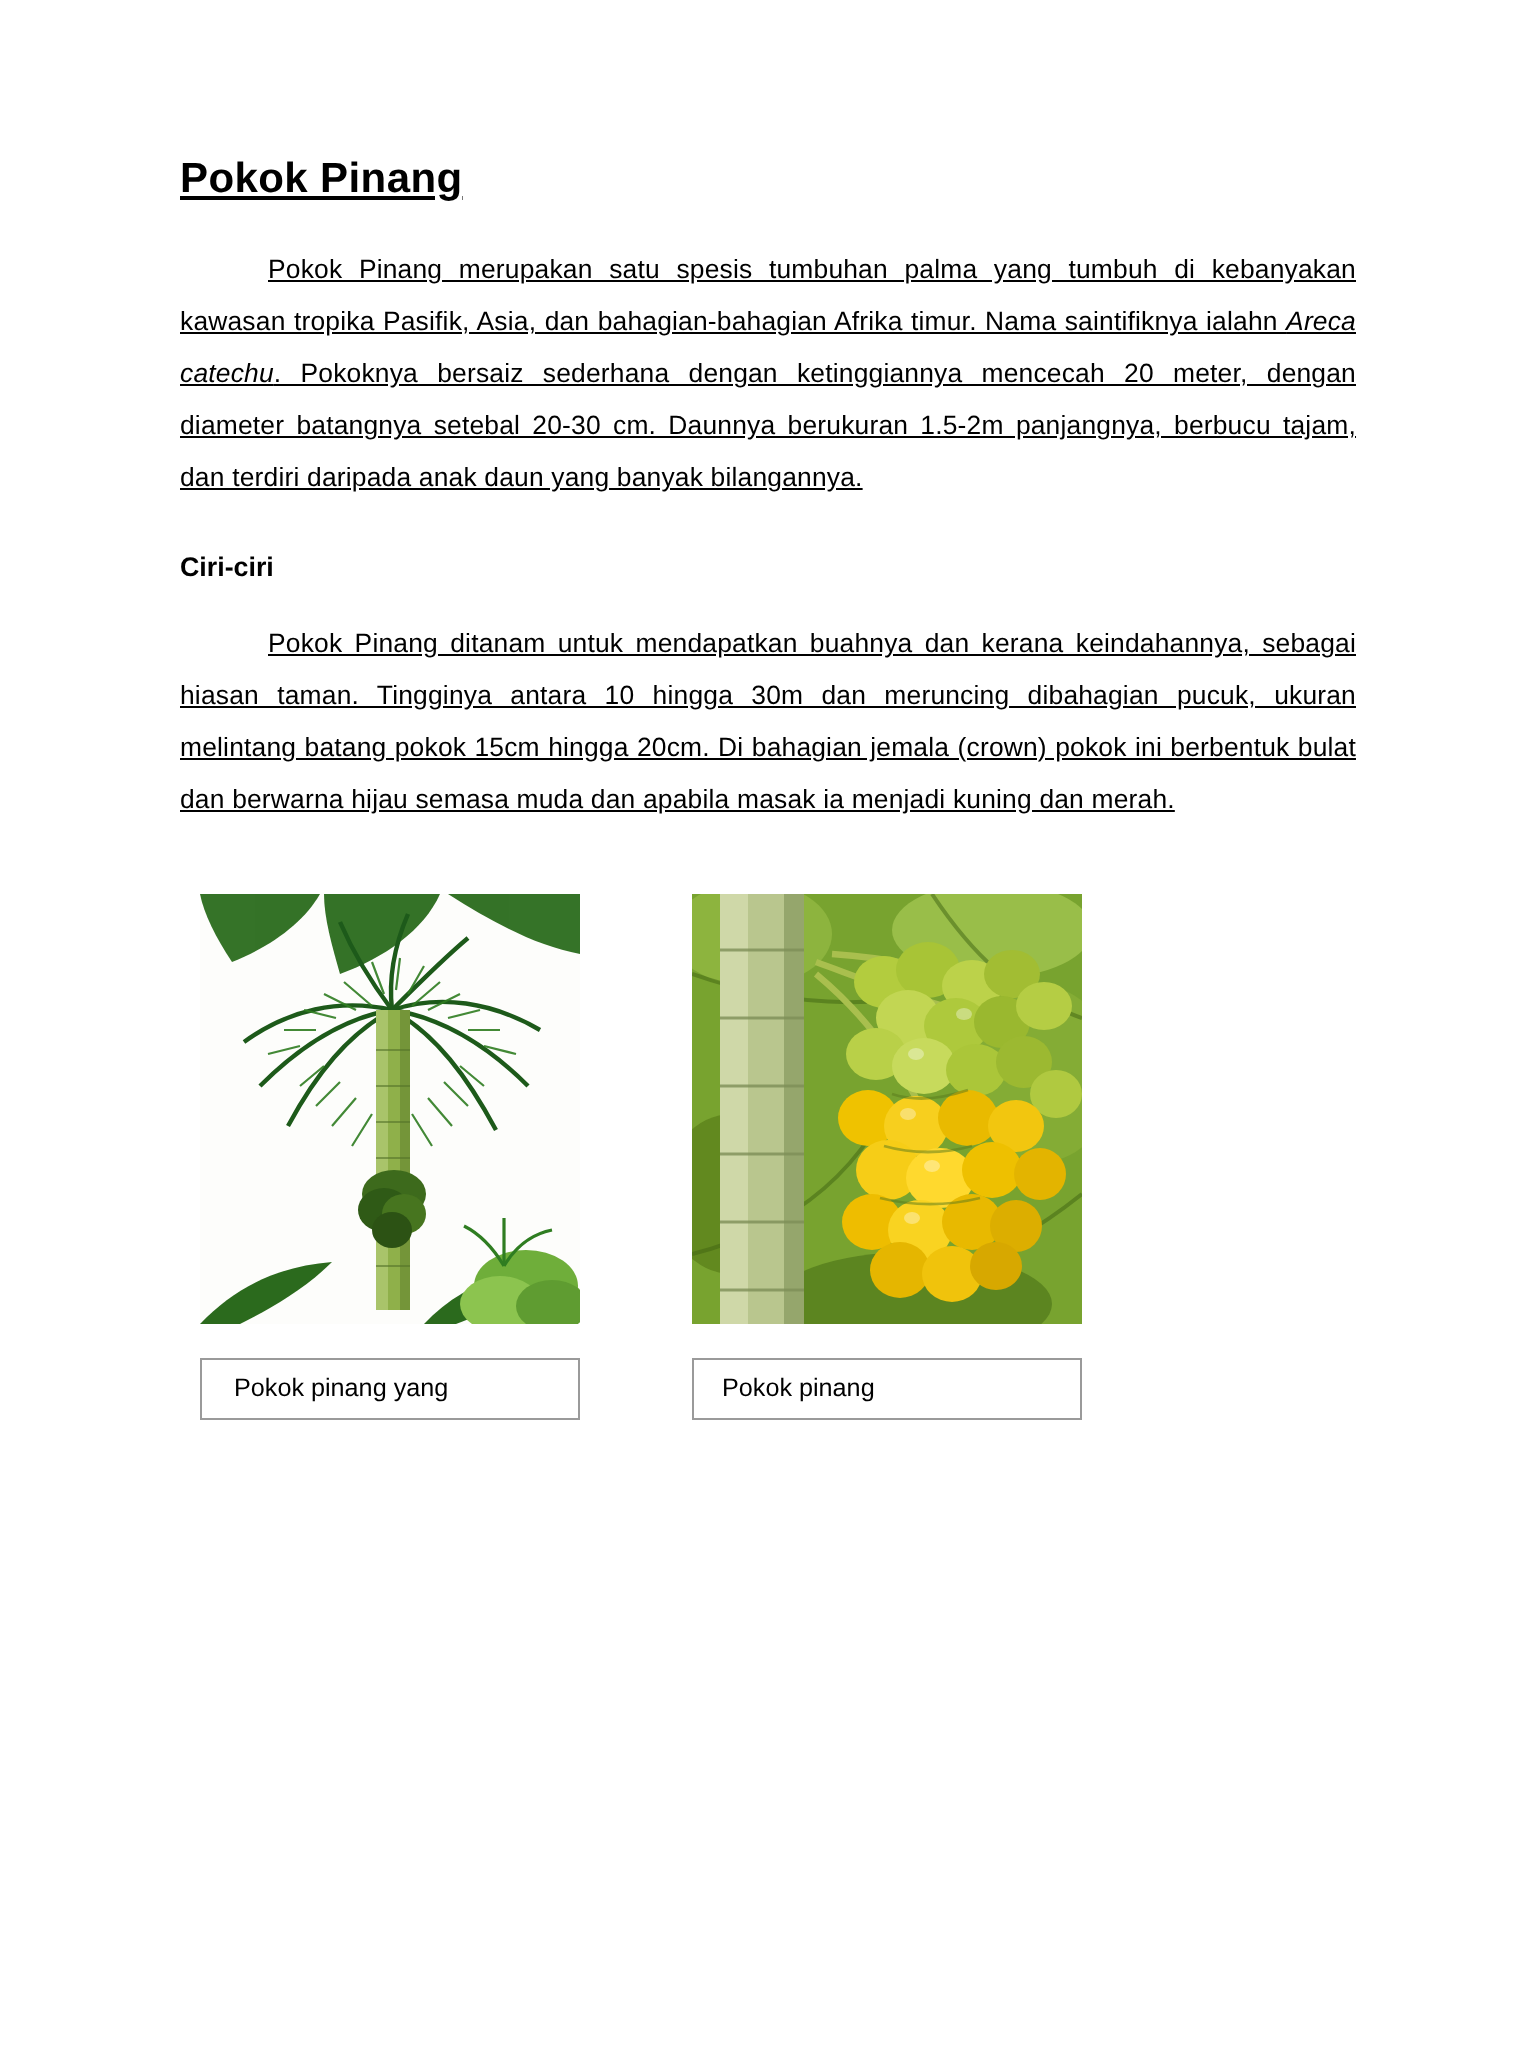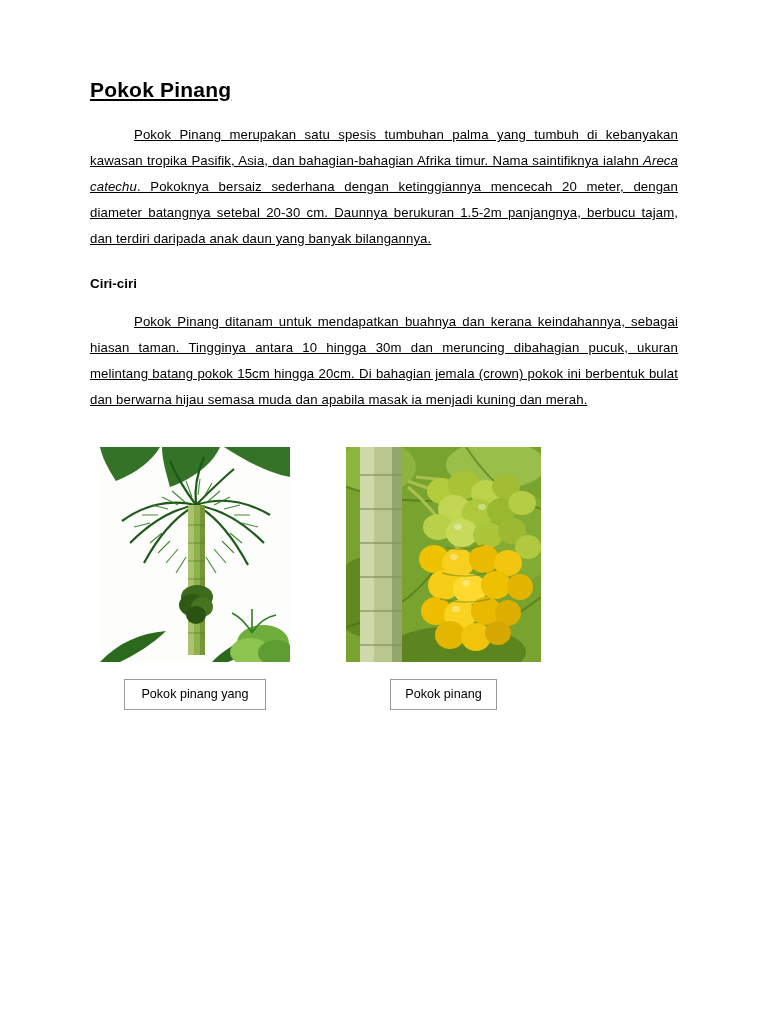--- a/index.html
+++ b/index.html
@@ -51,21 +51,20 @@
   
   .figures {
     margin-top: 28px;
     display: flex;
     gap: 56px;
     padding-left: 10px;
   }
   .figure {
     display: flex;
     flex-direction: column;
-    align-items: center;
   }
   .photo {
     position: relative;
     overflow: hidden;
     background: #ffffff;
   }
   .photo-tree {
     width: 190px;
     height: 215px;
   }

